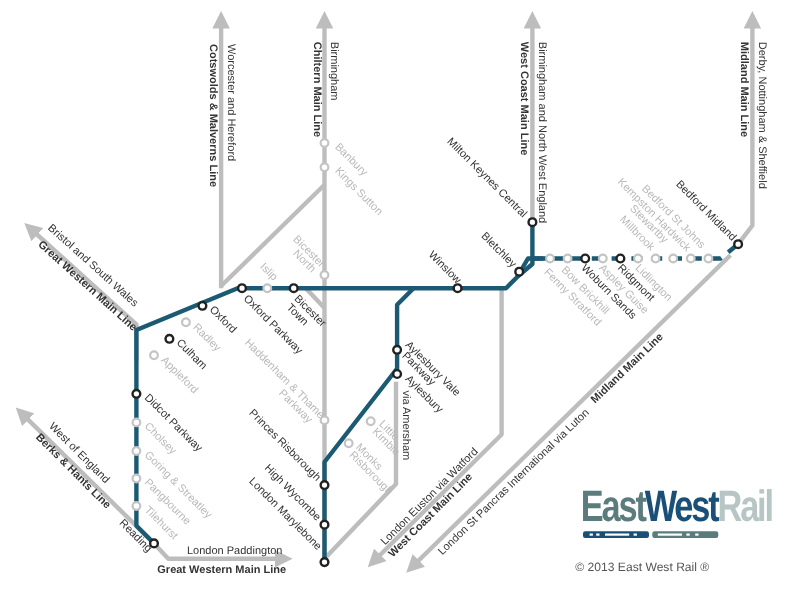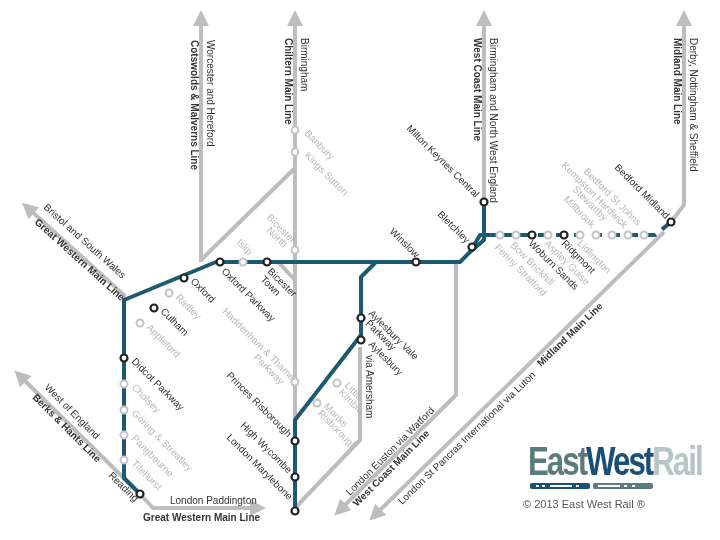--- a/index.html
+++ b/index.html
@@ -12,21 +12,21 @@
   .st-minor{fill:#fff;stroke:#c4c4c4;stroke-width:2;}
   .lbl{font-family:"Liberation Sans",sans-serif;font-size:10px;}
   .lbl-dark{fill:#333;}
   .lbl-light{fill:#b9b9b9;}
   .lbl-bold{fill:#333;font-weight:bold;}
   .logo{position:absolute;left:528px;top:441px;}
   .logo-text{font-family:"Liberation Sans",sans-serif;font-weight:bold;font-size:40px;letter-spacing:-2.5px;line-height:40px;transform:scaleX(0.78);transform-origin:left top;white-space:nowrap;}
   .logo-east{color:#5b7c7c;}
   .logo-west{color:#1a4f78;}
   .logo-rail{color:#b8c5c5;}
-  .copyright{position:absolute;left:523px;top:498px;font-family:"Liberation Sans",sans-serif;font-size:11px;color:#555;}
+  .copyright{position:absolute;left:523px;top:510px;font-family:"Liberation Sans",sans-serif;font-size:11px;color:#555;}
 </style>
 </head>
 <body>
 
 <div id="map">
 <svg width="720" height="540" viewBox="0 0 720 540">
   <defs>
     <marker id="arr" markerWidth="4" markerHeight="4" refX="2" refY="2" orient="auto" markerUnits="strokeWidth">
       <path d="M0,0 L4,2 L0,4 z" fill="#bdbdbd"></path>
     </marker>

